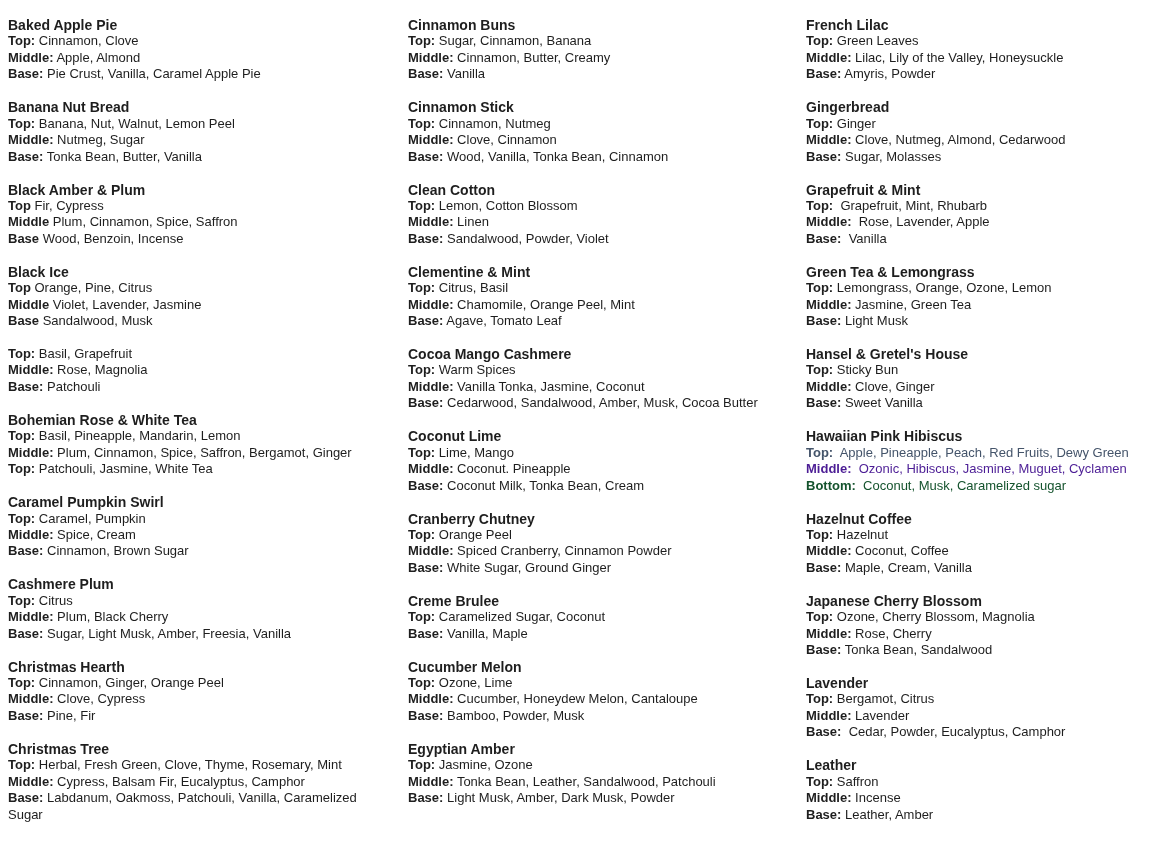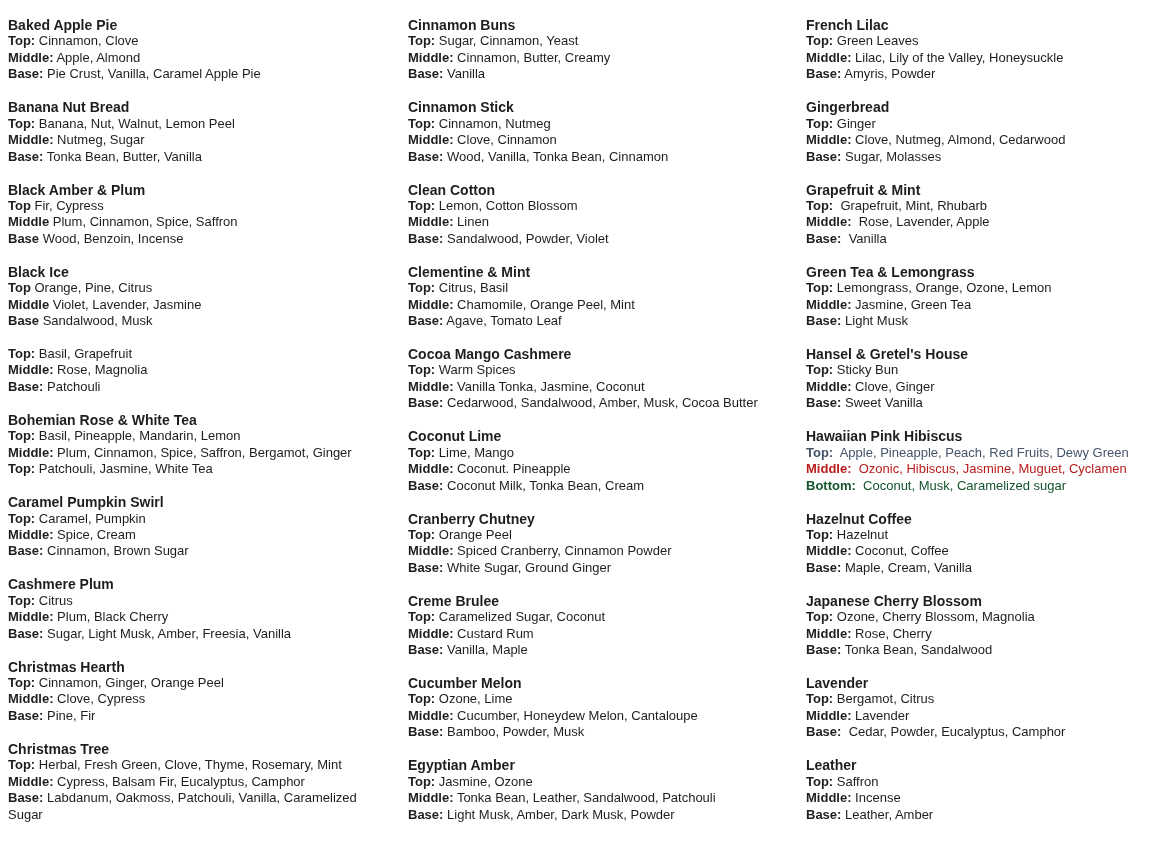--- a/index.html
+++ b/index.html
@@ -114,21 +114,21 @@
   <section class="entry">
     <h3>Christmas Tree</h3>
   <p class="note"><b>Top:</b><span> Herbal, Fresh Green, Clove, Thyme, Rosemary, Mint</span></p>
         <p class="note"><b>Middle:</b><span> Cypress, Balsam Fir, Eucalyptus, Camphor</span></p>
         <p class="note"><b>Base:</b><span> Labdanum, Oakmoss, Patchouli, Vanilla, Caramelized Sugar</span></p>
       </section>
 </div>
     <div class="col c2">
   <section class="entry">
     <h3>Cinnamon Buns</h3>
-  <p class="note"><b>Top:</b><span> Sugar, Cinnamon, Yeast</span></p>
+  <p class="note"><b>Top:</b><span> Sugar, Cinnamon, Banana</span></p>
         <p class="note"><b>Middle:</b><span> Cinnamon, Butter, Creamy</span></p>
         <p class="note"><b>Base:</b><span> Vanilla</span></p>
       </section>
 
   <section class="entry">
     <h3>Cinnamon Stick</h3>
   <p class="note"><b>Top:</b><span> Cinnamon, Nutmeg</span></p>
         <p class="note"><b>Middle:</b><span> Clove, Cinnamon</span></p>
         <p class="note"><b>Base:</b><span> Wood, Vanilla, Tonka Bean, Cinnamon</span></p>
       </section>
@@ -164,21 +164,20 @@
   <section class="entry">
     <h3>Cranberry Chutney</h3>
   <p class="note"><b>Top:</b><span> Orange Peel</span></p>
         <p class="note"><b>Middle:</b><span> Spiced Cranberry, Cinnamon Powder</span></p>
         <p class="note"><b>Base:</b><span> White Sugar, Ground Ginger</span></p>
       </section>
 
   <section class="entry">
     <h3>Creme Brulee</h3>
   <p class="note"><b>Top:</b><span> Caramelized Sugar, Coconut</span></p>
-        <p class="note"><b>Middle:</b><span> Custard Rum</span></p>
         <p class="note"><b>Base:</b><span> Vanilla, Maple</span></p>
       </section>
 
   <section class="entry">
     <h3>Cucumber Melon</h3>
   <p class="note"><b>Top:</b><span> Ozone, Lime</span></p>
         <p class="note"><b>Middle:</b><span> Cucumber, Honeydew Melon, Cantaloupe</span></p>
         <p class="note"><b>Base:</b><span> Bamboo, Powder, Musk</span></p>
       </section>
 
@@ -221,21 +220,21 @@
   <section class="entry">
     <h3>Hansel &amp; Gretel's House</h3>
   <p class="note"><b>Top:</b><span> Sticky Bun</span></p>
         <p class="note"><b>Middle:</b><span> Clove, Ginger</span></p>
         <p class="note"><b>Base:</b><span> Sweet Vanilla</span></p>
       </section>
 
   <section class="entry">
     <h3>Hawaiian Pink Hibiscus</h3>
   <p class="note" style="color: rgb(68, 84, 106);"><b>Top:</b><span>  Apple, Pineapple, Peach, Red Fruits, Dewy Green</span></p>
-        <p class="note" style="color: #b91c1c;"><b>Middle:</b><span>  Ozonic, Hibiscus, Jasmine, Muguet, Cyclamen</span></p>
+        <p class="note" style="color: #4c1d95;"><b>Middle:</b><span>  Ozonic, Hibiscus, Jasmine, Muguet, Cyclamen</span></p>
         <p class="note" style="color: #14532d;"><b>Bottom:</b><span>  Coconut, Musk, Caramelized sugar</span></p>
       </section>
 
   <section class="entry">
     <h3>Hazelnut Coffee</h3>
   <p class="note"><b>Top:</b><span> Hazelnut</span></p>
         <p class="note"><b>Middle:</b><span> Coconut, Coffee</span></p>
         <p class="note"><b>Base:</b><span> Maple, Cream, Vanilla</span></p>
       </section>
 

